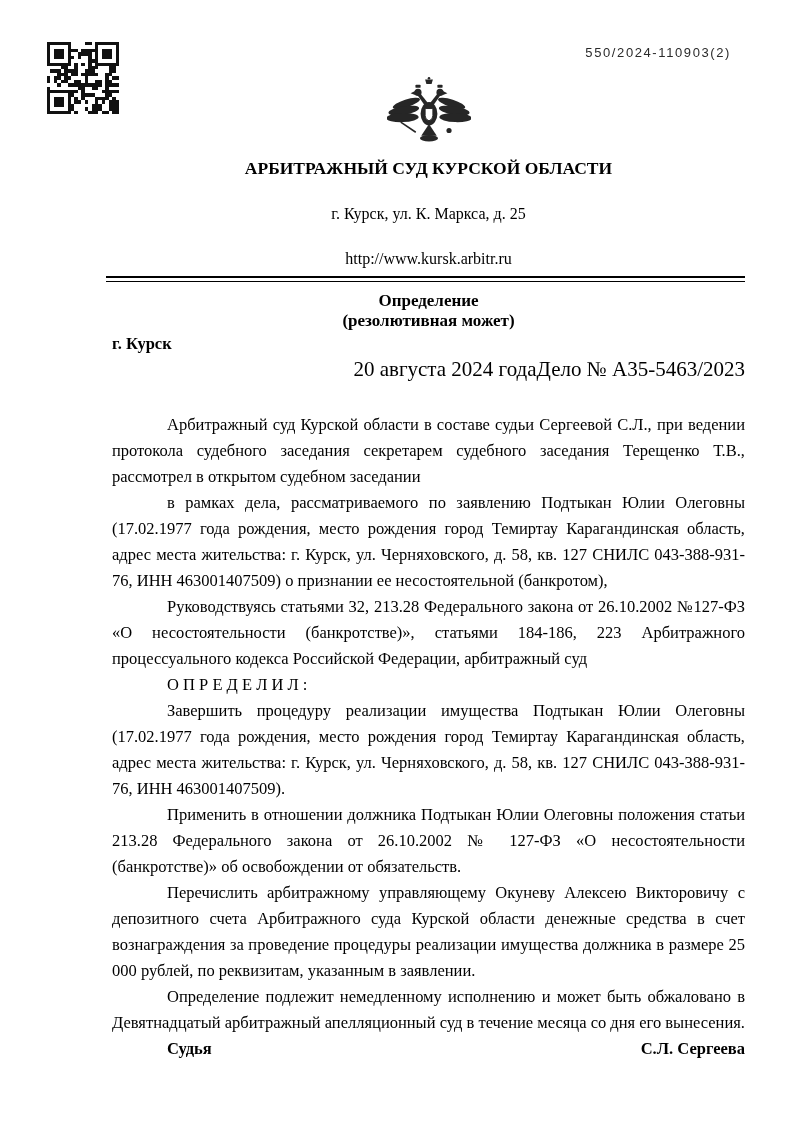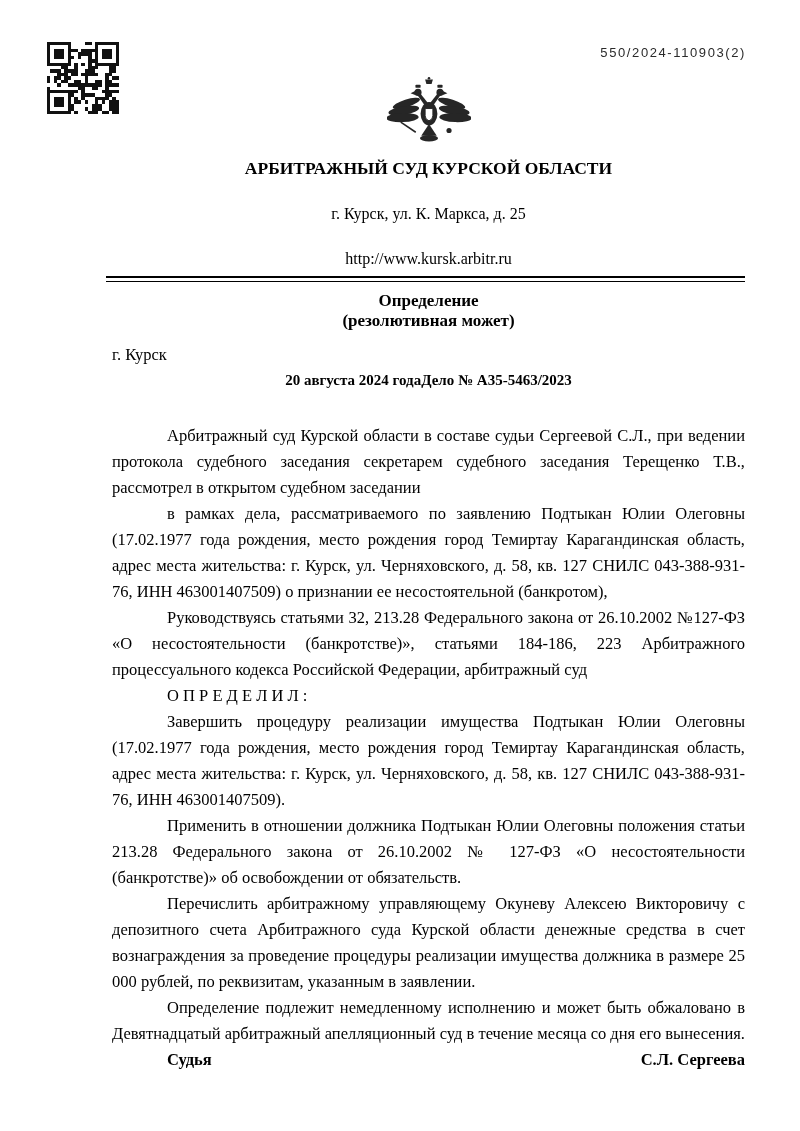--- a/index.html
+++ b/index.html
@@ -11,21 +11,21 @@
     font-family:"Liberation Serif", serif;
     overflow:hidden;
   }
   .content { padding:0 55px 0 112px; }
 
   .qr {
     position:absolute; left:47px; top:42px;
     width:72px; height:72px; line-height:0;
   }
   .stamp {
-    position:absolute; right:54px; top:45px;
+    position:absolute; right:69px; top:45px;
     font-family:"Liberation Sans", sans-serif;
     font-size:13px; letter-spacing:1.6px; color:#2a2a2a;
     white-space:nowrap;
   }
 
   .emblem-wrap { padding-top:76px; text-align:center; line-height:0; }
 
   .center { text-align:center; }
   .court-name { margin-top:4px; font-weight:bold; font-size:17.5px; line-height:20px; }
   .addr-line { font-size:16px; line-height:19px;margin-top:26px; }
@@ -33,24 +33,24 @@
   .double-rule {
     margin-top:8px; margin-left:-6px;
     height:3px;
     border-top:2px solid #000;
     border-bottom:1px solid #000;
   }
 
   .doc-title { margin-top:9px; font-weight:bold; font-size:17px; line-height:20px; }
   .doc-subtitle { font-weight:bold; font-size:17px; line-height:20px; }
 
-  .city-line { margin-top:13px; font-size:16.5px; line-height:22px; }
+  .city-line { margin-top:2px; font-size:16.5px; line-height:22px;font-weight:bold; }
   .meta-row {
-    display:flex; justify-content:center;
-    margin-top:3px; font-size:15px; line-height:22px;font-weight:bold;
+    display:flex; justify-content:flex-end;
+    margin-top:3px; font-size:21px; line-height:22px;
   }
 
   .body-text { margin-top:32px; }
   .body-text p {
     margin:0;
     font-size:16.5px; line-height:26px;
     text-align:justify; text-indent:55px;
     hyphens:none;
   }
   .resolution-heading {

